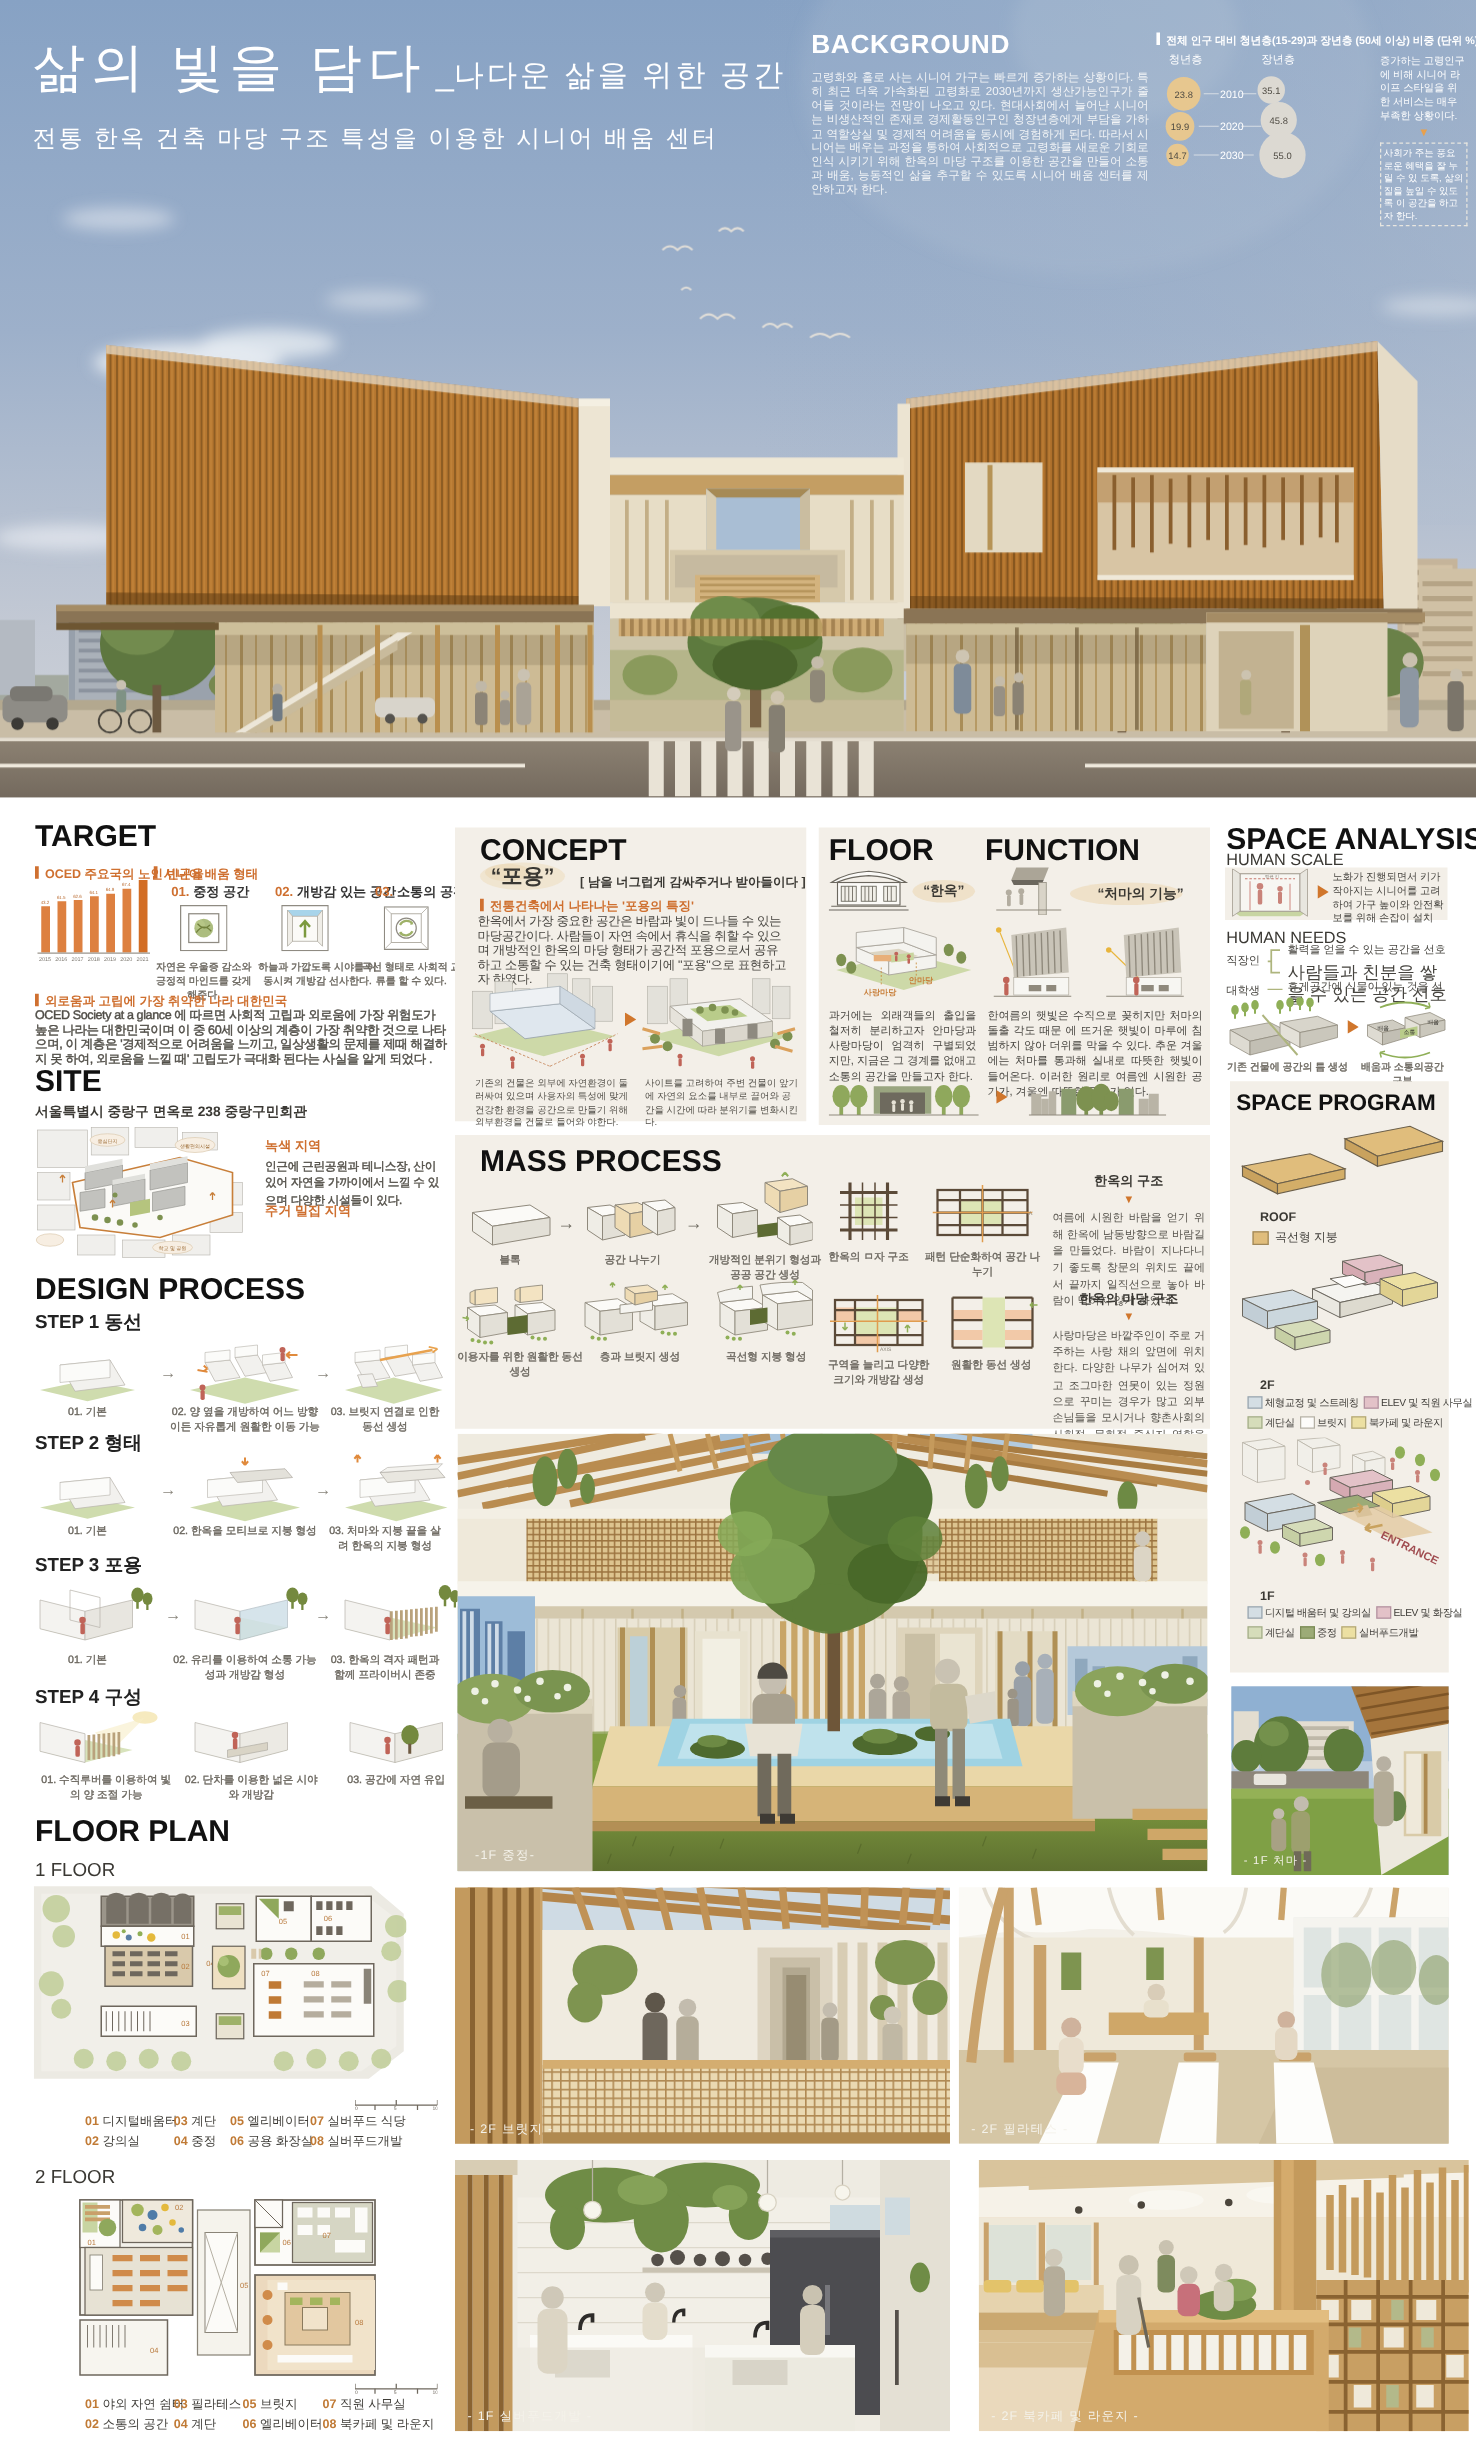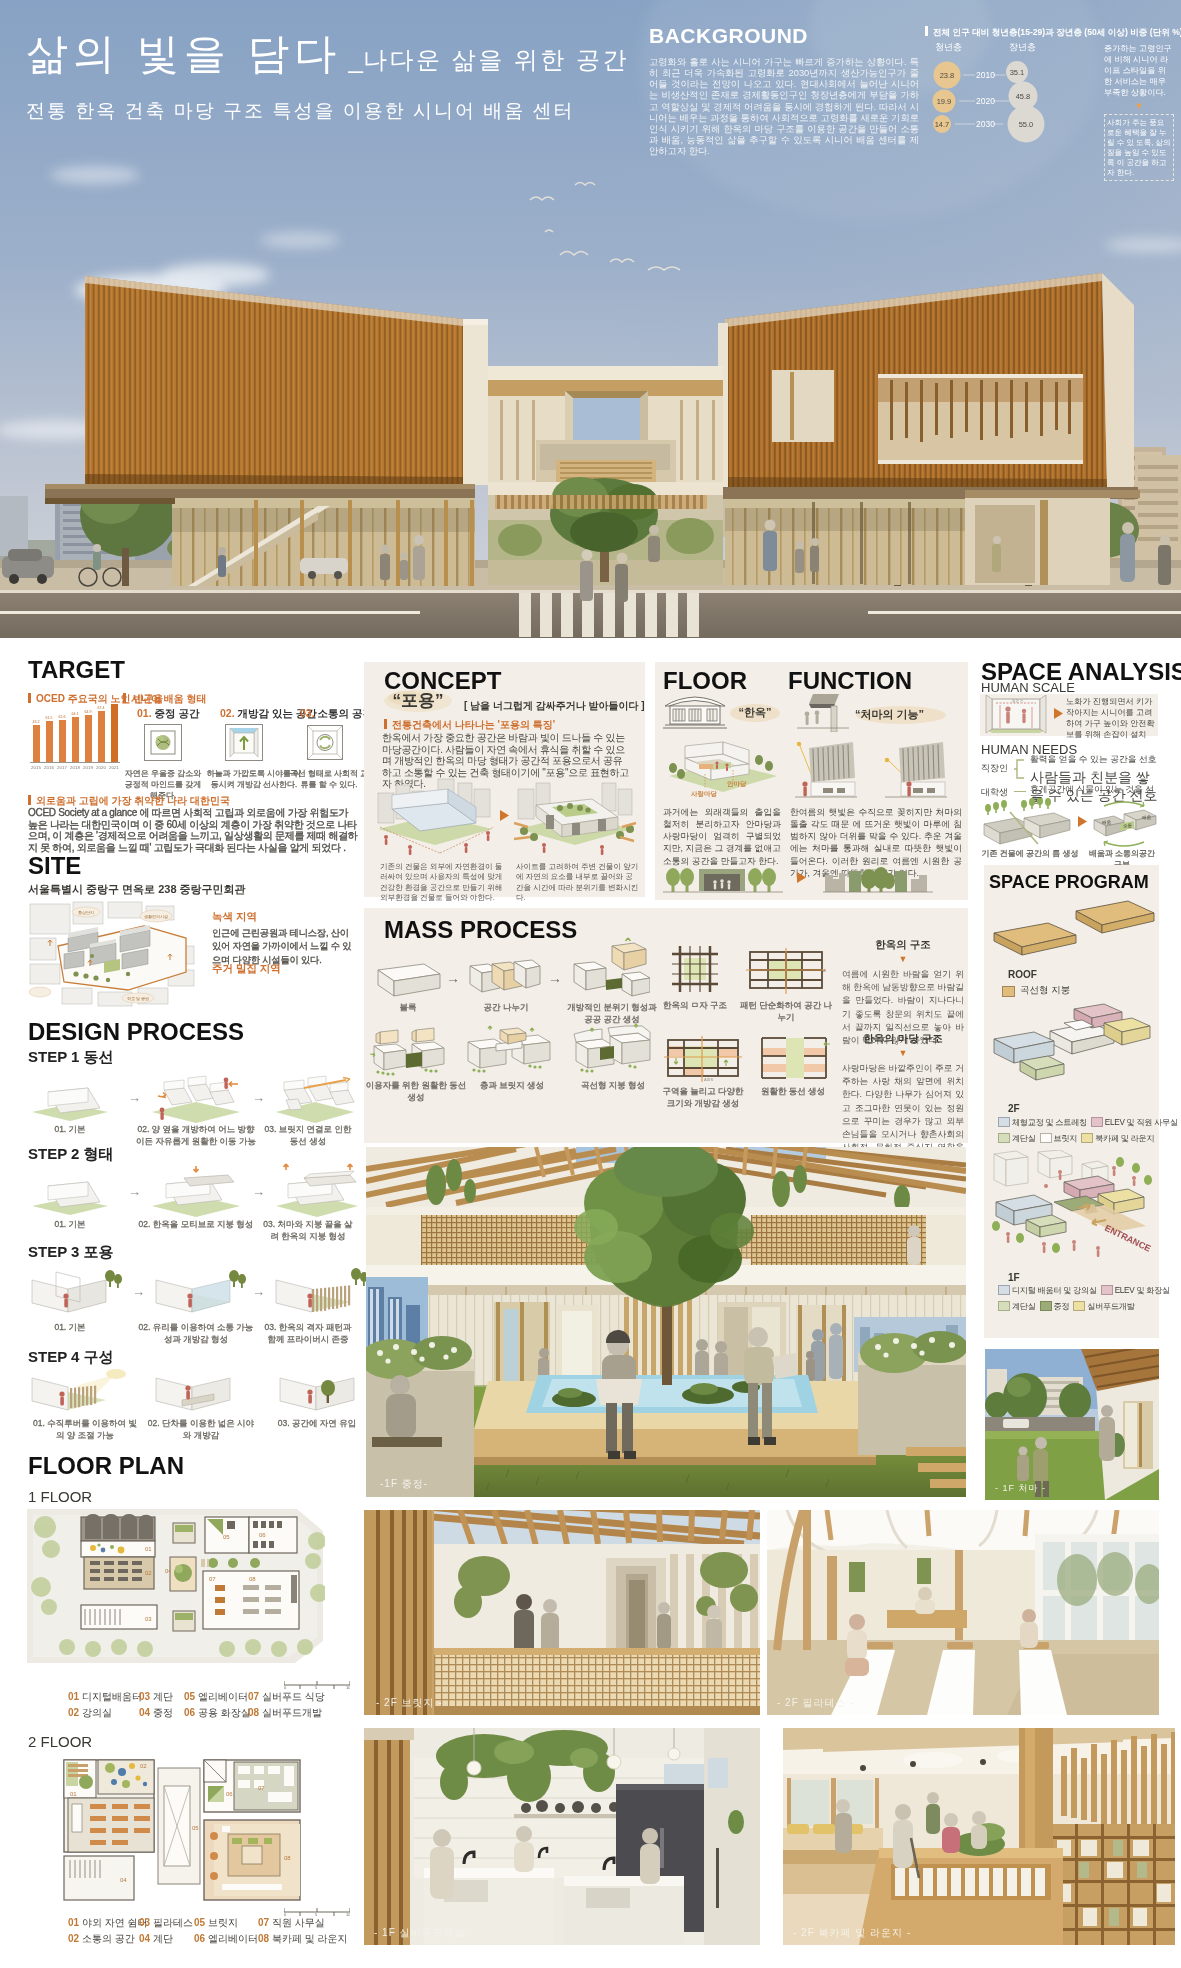--- a/index.html
+++ b/index.html
@@ -1234,21 +1234,21 @@
           <rect x="10.6" y="24" width="3" height="9" fill="#b3ada0" rx="1.2"></rect>
 <circle cx="22" cy="21" r="2.4" fill="#b3ada0"></circle>
           <rect x="20.6" y="23" width="3" height="9" fill="#b3ada0" rx="1.2"></rect>
 <line x1="2" y1="36" x2="54" y2="36" stroke="#8f897c" stroke-width="0.8"></line>
 </svg></div>
 
 <div class="abs" style="left:200px;top:42px;width:92px;height:22px">
 <svg width="92" height="22" viewBox="0 0 92 22">
           <ellipse cx="46" cy="11" rx="45" ry="9" fill="#eeddc0" opacity="0.8"></ellipse>
         </svg>
-<div style="position:absolute;left:0;top:3px;width:92px;text-align:left;font-size:11px;font-weight:bold;color:#3a3833">“처마의 기능”</div>
+<div style="position:absolute;left:0;top:3px;width:92px;text-align:right;font-size:11px;font-weight:bold;color:#3a3833">“처마의 기능”</div>
 </div>
 
 <div class="abs" style="left:10px;top:74px"><svg width="116" height="66" viewBox="0 0 116 66">
 <polygon points="58,26 112,40 58,56 4,40" fill="#cdd9a8"></polygon>
 <g fill="#f4f3ef" stroke="#a8a49a" stroke-width="0.7">
 <polygon points="20,22 58,18 84,28 46,33"></polygon>
 <polygon points="20,10 58,6 58,18 20,22"></polygon>
 <polygon points="58,6 84,14 84,28 58,18"></polygon>
 <polygon points="20,22 46,33 46,44 20,33"></polygon>
 <polygon points="46,33 84,28 84,38 46,44"></polygon>

